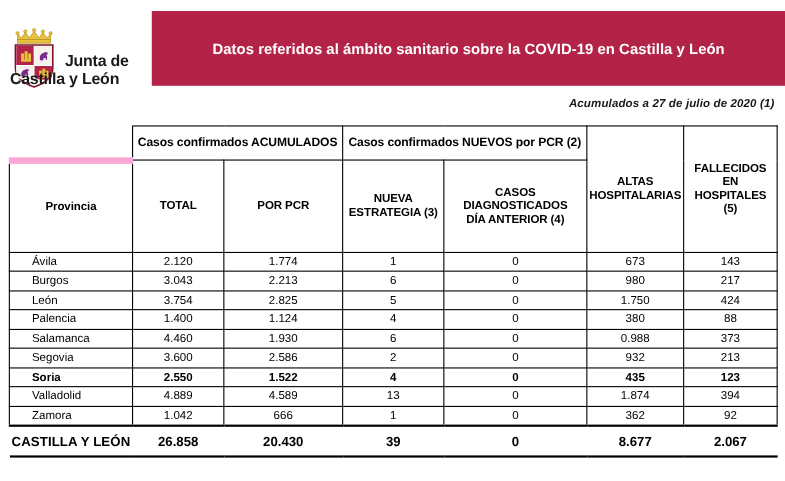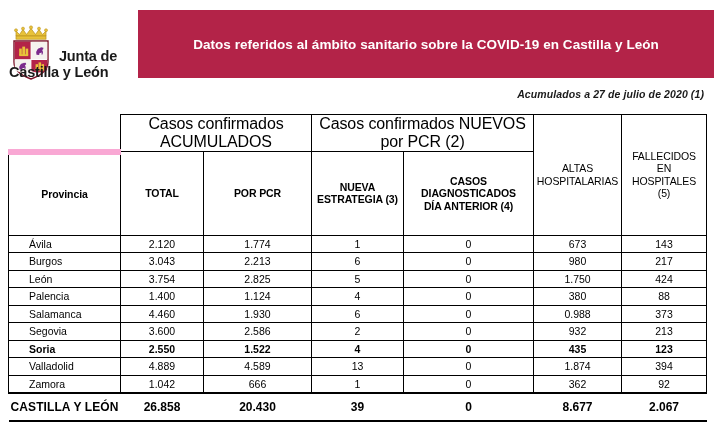--- a/index.html
+++ b/index.html
@@ -102,39 +102,39 @@
     border: 1px solid #000;
     padding: 0;
     font-size: 10.5px;
     vertical-align: middle;
     text-align: center;
     background: #ffffff;
   }
 
   
   .grp {
-    font-weight: 400;
-    font-size: 16px;
+    font-weight: 700;
+    font-size: 11px;
     height: 30px;
     letter-spacing: -0.1px;
   }
   .blank-corner {
     border-top: none;
     border-left: none;
     border-right: 1px solid #000;
     border-bottom: none;
   }
   .sub {
     font-weight: 700;
     height: 80px;
     line-height: 12.5px;
     letter-spacing: -0.1px;
   }
   .tall {
-    font-weight: 400;
+    font-weight: 700;
     line-height: 12.5px;
     letter-spacing: -0.1px;
   }
   .provincia-cell {
     border-top: 6px solid #f9a8d4;
     font-weight: 700;
   }
 
   tbody td {
     height: 16.5px;

